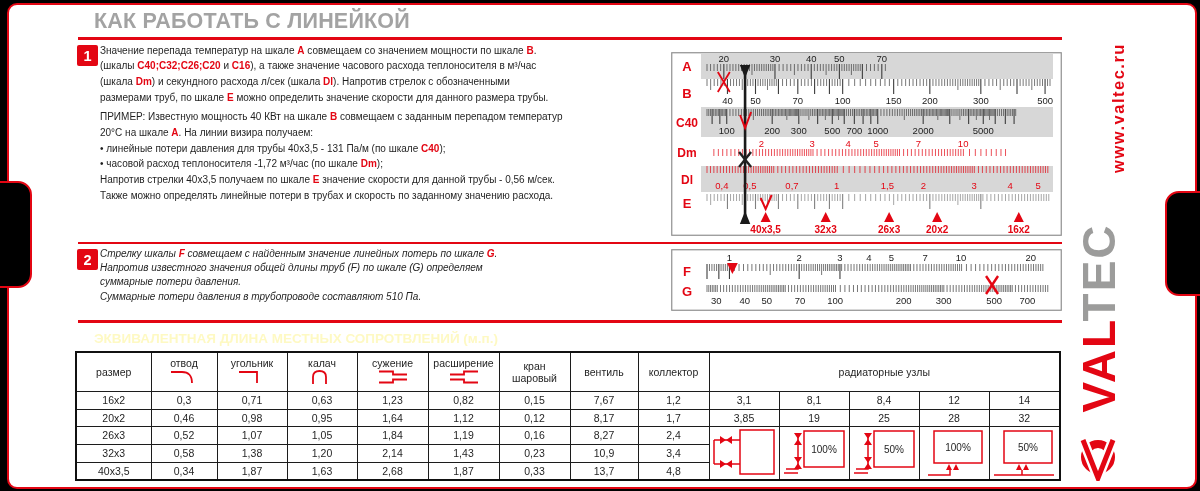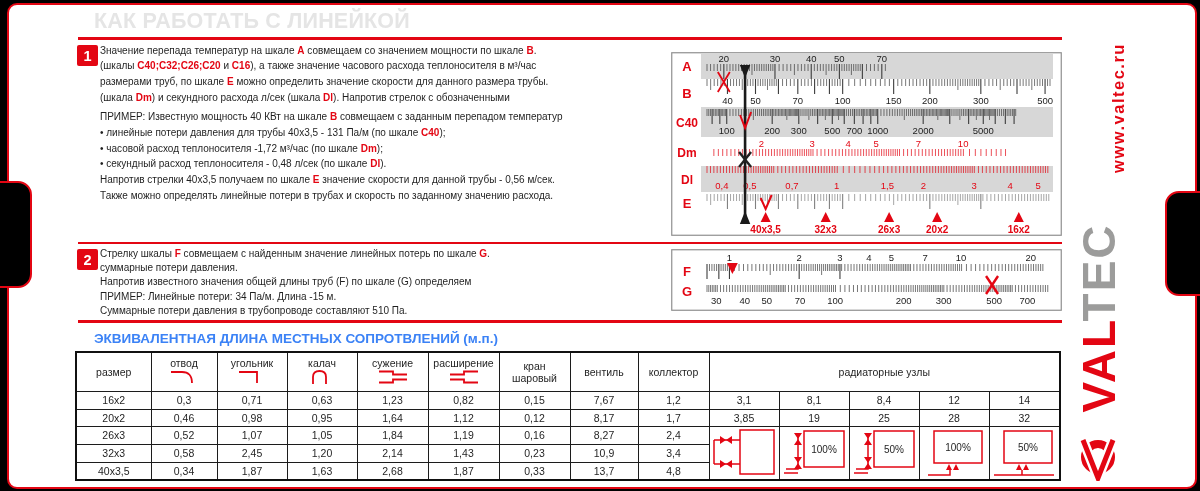--- a/index.html
+++ b/index.html
@@ -1,31 +1,31 @@
 <!DOCTYPE html>
 <html><head>
 <meta charset="utf-8">
 <style>
   html,body{margin:0;padding:0;background:#000;}
   .stage{position:relative;width:1200px;height:491px;background:#000;overflow:hidden;
          font-family:"Liberation Sans",sans-serif;color:#1f1f1f;}
   .card{position:absolute;left:7px;top:3px;width:1186px;height:482px;background:#fff;
         border:2px solid #e30613;border-radius:10px;}
   .abs{position:absolute;}
-  .page-title{left:94px;top:9px;font-size:21.5px;font-weight:bold;color:#e5e5e5;letter-spacing:.2px;}
+  .page-title{left:94px;top:9px;font-size:21.5px;font-weight:bold;color:#a3a3a3;letter-spacing:.2px;}
   .rule{height:2.5px;background:#e30613;left:78px;width:984px;}
   .badge{width:21px;height:21px;background:#e30613;color:#fff;font-weight:bold;font-size:14.5px;
          display:flex;align-items:center;justify-content:center;border-radius:2px;}
   .sec-text{font-size:10px;color:#1f1f1f;}
   .sec1 .line{line-height:15.7px;}
-  .sec2 .line{line-height:14.4px;}
+  .sec2 .line{line-height:14.4px;font-style:italic;}
   .para-gap{height:4px;}
   .hl{color:#e30613;font-weight:bold;}
   .ruler-box{background:transparent;}
-  .table-title{left:94px;top:331px;font-size:13.5px;font-weight:bold;color:#3b82f6;}
+  .table-title{left:94px;top:331px;font-size:13.5px;font-weight:bold;color:#fef9c3;}
   table.eq{border-collapse:collapse;table-layout:fixed;background:#fff;}
   table.eq td,table.eq th{border:1px solid #1c1c1c;padding:0;font-weight:normal;
         font-size:10.5px;text-align:center;vertical-align:middle;color:#1f1f1f;overflow:hidden;}
   table.eq{border:2px solid #111;}
   th .hdr-label{white-space:pre-line;line-height:11.5px;padding-top:2px;}
   .vert{position:absolute;white-space:nowrap;transform:translate(-50%,-50%) rotate(-90deg);}
   .site{font-size:16.5px;font-weight:bold;color:#e30613;letter-spacing:1.5px;}
   .logo-word{font-size:46px;font-weight:bold;letter-spacing:2px;}
   .logo-val{color:#e30613;}
   .logo-tec{color:#9c9c9b;}
@@ -41,37 +41,36 @@
 
   <div class="abs page-title">КАК РАБОТАТЬ С ЛИНЕЙКОЙ</div>
   <div class="abs rule" style="top:37px"></div>
   <div class="abs rule" style="top:241.5px"></div>
   <div class="abs rule" style="top:320px"></div>
 
   <div class="abs badge" style="left:77px;top:45px">1</div>
   <div class="abs sec-text sec1" style="left:100px;top:42.5px;width:575px" id="sec1">
       <div class="line"><span>Значение перепада температур на шкале </span><span class="hl">A</span><span> совмещаем со значением мощности по шкале </span><span class="hl">B</span><span>.</span></div>
       <div class="line"><span>(шкалы </span><span class="hl">C40;C32;C26;C20</span><span> и </span><span class="hl">C16</span><span>), а также значение часового расхода теплоносителя в м³/час</span></div>
+      <div class="line"><span>(шкала </span><span class="hl">Dm</span><span>) и секундного расхода л/сек (шкала </span><span class="hl">Dl</span><span>). Напротив стрелок  с обозначенными</span></div>
       <div class="line"><span>размерами труб, по шкале </span><span class="hl">E</span><span> можно определить значение скорости для данного размера трубы.</span></div>
-      <div class="line"><span>(шкала </span><span class="hl">Dm</span><span>) и секундного расхода л/сек (шкала </span><span class="hl">Dl</span><span>). Напротив стрелок  с обозначенными</span></div>
       <div class="para-gap"></div>
       <div class="line"><span>ПРИМЕР: Известную мощность 40 КВт на шкале </span><span class="hl">B</span><span> совмещаем с заданным перепадом температур</span></div>
+      <div class="line"><span>20°С на шкале </span><span class="hl">A</span><span>. На линии визира получаем:</span></div>
       <div class="line"><span>• линейные потери давления для трубы 40х3,5 - 131 Па/м (по шкале </span><span class="hl">C40</span><span>);</span></div>
       <div class="line"><span>• часовой расход теплоносителя  -1,72 м³/час (по шкале </span><span class="hl">Dm</span><span>);</span></div>
-      <div class="line"><span>• секундный расход теплоносителя - 0,48 л/сек (по шкале </span><span class="hl">Dl</span><span>).</span></div>
       <div class="line"><span>Напротив стрелки 40х3,5 получаем по шкале </span><span class="hl">E</span><span> значение скорости для данной трубы - 0,56 м/сек.</span></div>
       <div class="line"><span>Также можно определять линейные потери в трубах и скорость по заданному значению расхода.</span></div>
     </div>
 
   <div class="abs badge" style="left:77px;top:249px">2</div>
   <div class="abs sec-text sec2" style="left:100px;top:246.5px;width:575px" id="sec2">
       <div class="line"><span>Стрелку шкалы </span><span class="hl">F</span><span> совмещаем с найденным значение линейных потерь по шкале </span><span class="hl">G</span><span>.</span></div>
+      <div class="line"><span>Напротив известного значения общей длины труб (F) по шкале (G) определяем</span></div>
       <div class="line"><span>суммарные потери давления.</span></div>
-      <div class="line"><span>Напротив известного значения общей длины труб (F) по шкале (G) определяем</span></div>
-      <div class="line"><span>ПРИМЕР: Линейные потери: 34 Па/м. Длина -15 м.</span></div>
       <div class="line"><span>Суммарные потери давления в трубопроводе составляют 510 Па.</span></div>
     </div>
 
   <div class="abs ruler-box" style="left:671px;top:52px">
     <svg id="ruler1" width="391" height="184" viewBox="0 0 391 184">
         <rect x="0.75" y="0.75" width="389.5" height="182.5" fill="#fff" stroke="#8f8f8f" stroke-width="1.2"></rect>
         <rect x="30" y="1" width="352" height="26" fill="#d7d7d7"></rect>
         <rect x="30" y="55" width="352" height="30" fill="#d7d7d7"></rect>
         <rect x="30" y="114" width="352" height="26" fill="#d7d7d7"></rect>
         <g>
@@ -1247,21 +1246,21 @@
             <td rowspan="3"><svg width="68" height="50" viewBox="0 0 68 50">
                 <rect x="14" y="4" width="48" height="32" fill="none" stroke="#e30613" stroke-width="1.5"></rect>
                 <path d="M26,43 L32,43 L29,37 Z M33,43 L39,43 L36,37 Z" fill="#e30613"></path>
                 <path d="M32,43 V48 M4,48 H64" fill="none" stroke="#e30613" stroke-width="1.5"></path>
                 <text x="38" y="24" text-anchor="middle" font-size="10" fill="#1f1f1f">50%</text>
               </svg></td>
           </tr>
           <tr style="height: 17.5px;">
             <td>32x3</td>
             <td>0,58</td>
-            <td>2,45</td>
+            <td>1,38</td>
             <td>1,20</td>
             <td>2,14</td>
             <td>1,43</td>
             <td>0,23</td>
             <td>10,9</td>
             <td>3,4</td>
           </tr>
           <tr style="height: 17.5px;">
             <td>40x3,5</td>
             <td>0,34</td>

